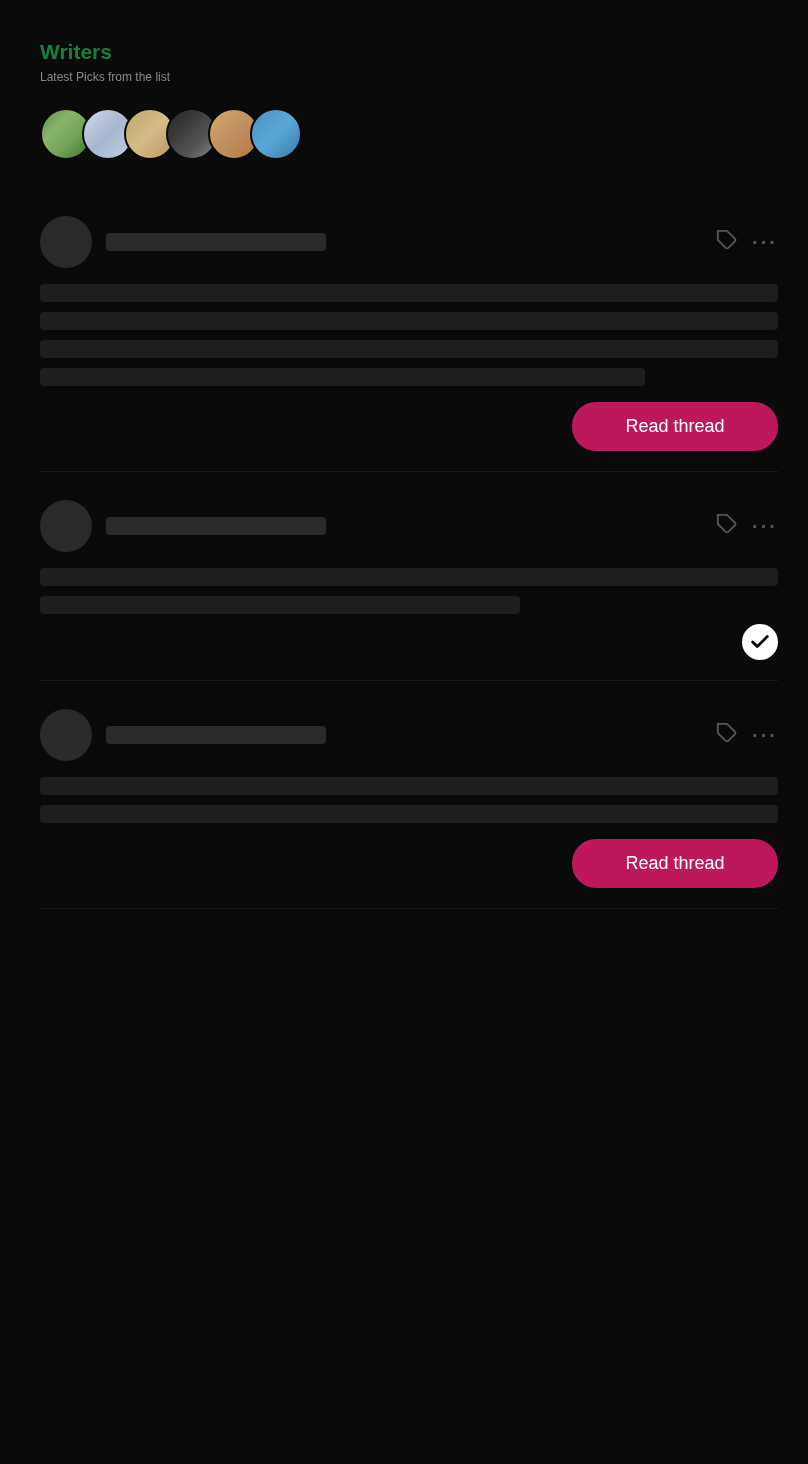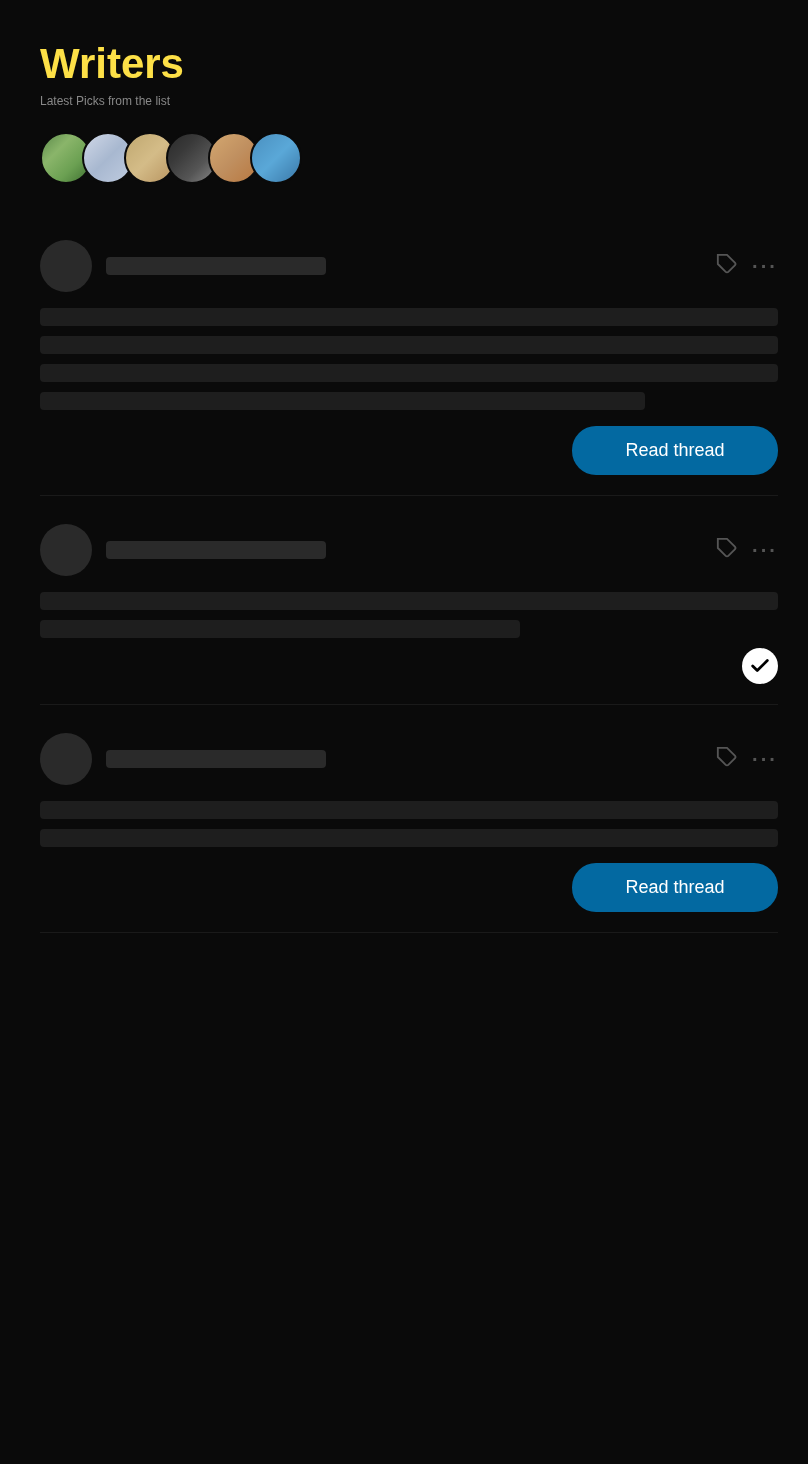--- a/index.html
+++ b/index.html
@@ -15,23 +15,23 @@
       width: 808px;
       min-height: 1464px;
       overflow-x: hidden;
     }
 
     .page-container {
       padding: 40px 30px 40px 40px;
     }
 
     .page-title {
-      font-size: 42px;
+      font-size: 21px;
       font-weight: 700;
-      color: #fde047;
+      color: #15803d;
       margin-bottom: 6px;
     }
 
     .page-subtitle {
       font-size: 12px;
       color: #888888;
       margin-bottom: 24px;
     }
 
     .avatars-row {
@@ -121,21 +121,21 @@
     .skeleton-line.full { width: 100%; }
     .skeleton-line.partial { width: 82%; }
     .skeleton-line.medium { width: 65%; }
 
     .read-thread-btn {
       display: flex;
       align-items: center;
       justify-content: center;
       margin-left: auto;
       margin-top: 16px;
-      background: #0369a1;
+      background: #be185d;
       color: #ffffff;
       border: none;
       border-radius: 24px;
       padding: 14px 28px;
       font-size: 18px;
       font-weight: 500;
       cursor: pointer;
       width: 206px;
     }
 

